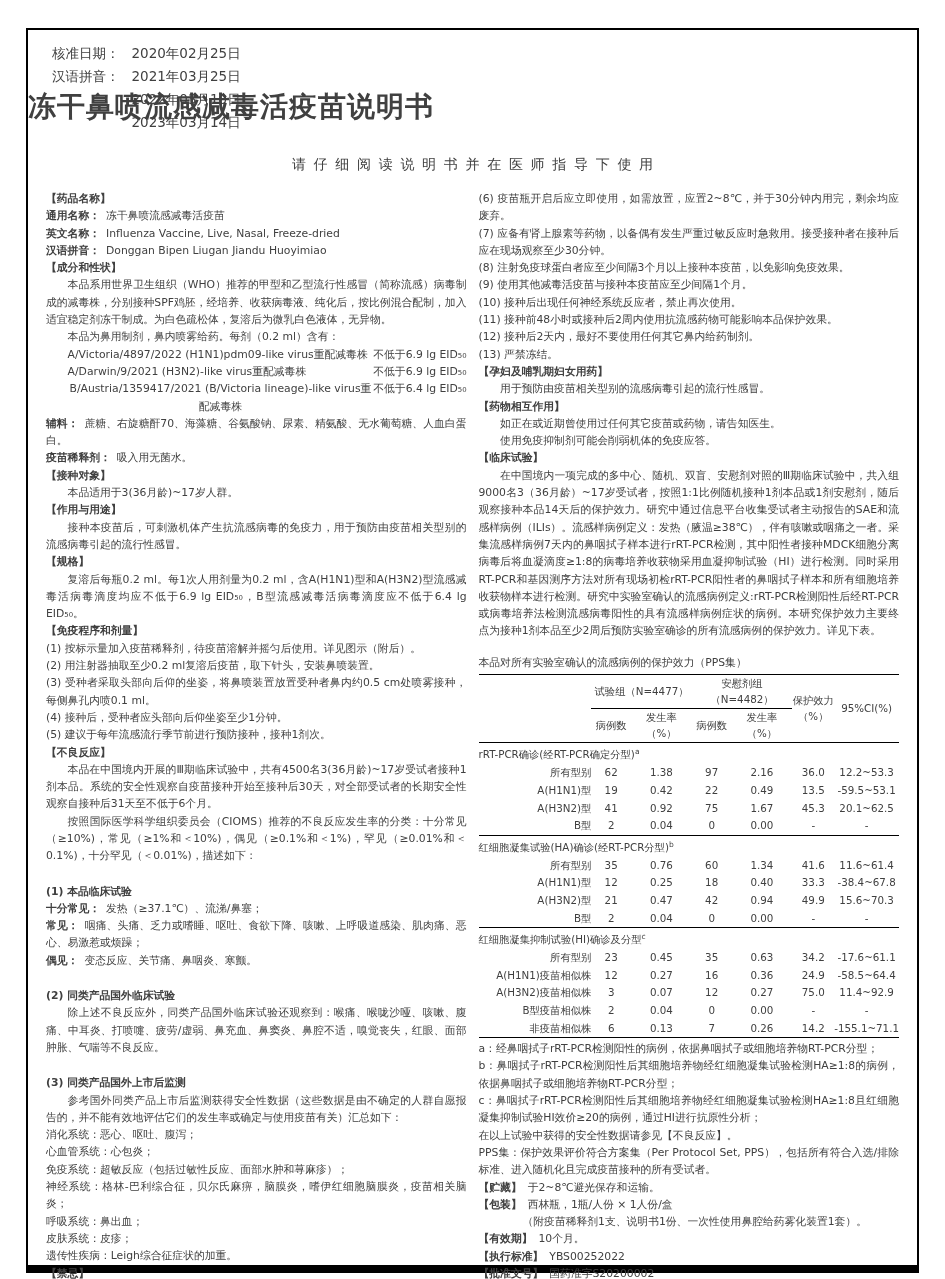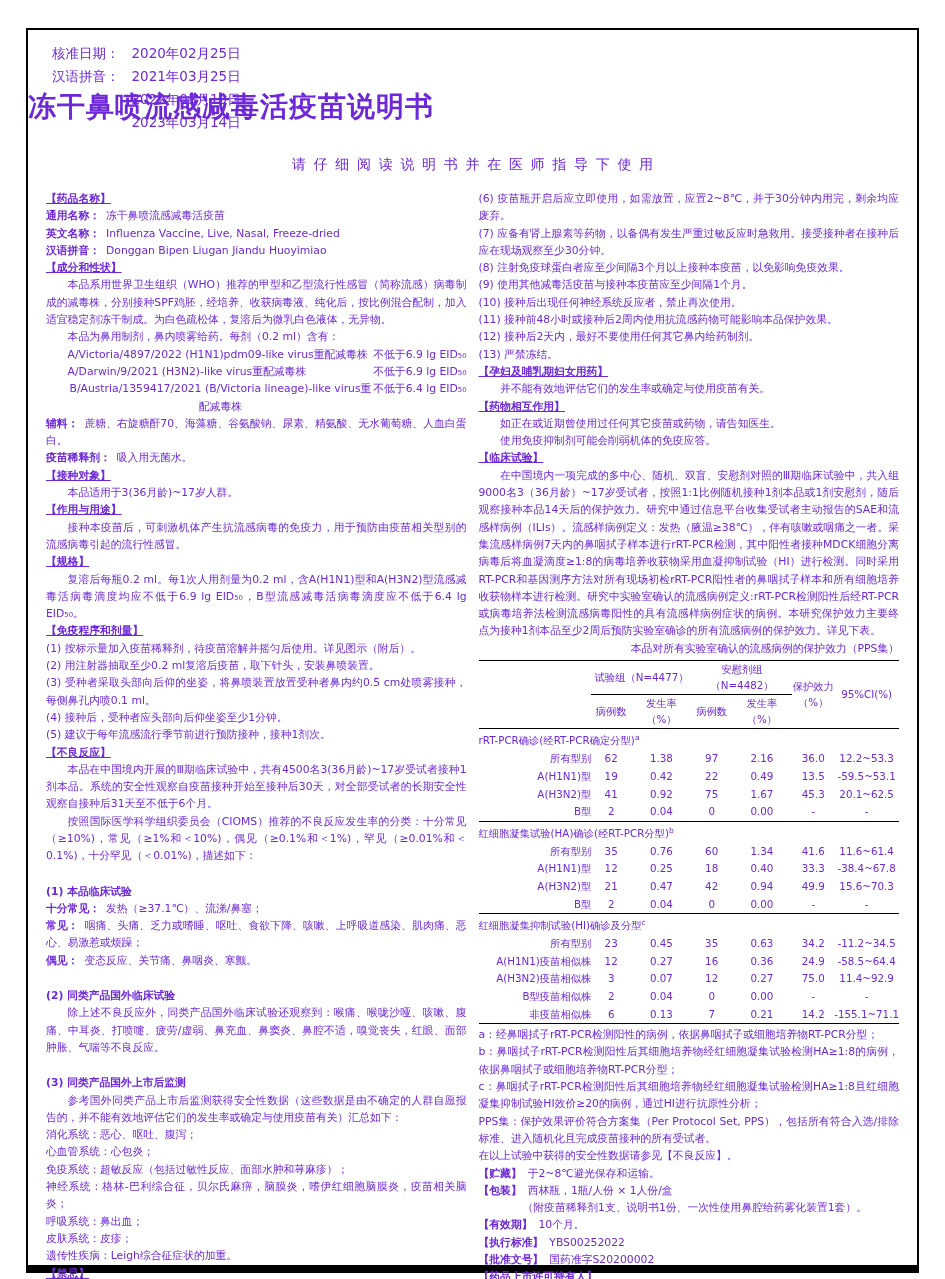--- a/index.html
+++ b/index.html
@@ -1,34 +1,34 @@
 <!DOCTYPE html>
 <html><head>
 <meta charset="utf-8">
 <style>
   html,body{margin:0;padding:0;background:#fff;}
   .page{position:relative;width:945px;height:1279px;background:#fff;overflow:hidden;
-        font-family:"DejaVu Sans","Liberation Sans",sans-serif;color:#6d28d9;}
+        font-family:"DejaVu Sans","Liberation Sans",sans-serif;color:#404040;}
   .frame{position:absolute;left:26px;top:28px;right:26px;bottom:6px;
          border:2px solid #000;border-bottom-width:8px;}
   .dates{position:absolute;top:12px;left:24px;display:grid;
          grid-template-columns:max-content max-content;column-gap:12px;
          font-size:13.5px;line-height:23px;}
   .title{position:absolute;top:58px;left:0;right:0;text-align:left;
          font-size:28px;font-weight:bold;letter-spacing:1px;}
   .subtitle{position:absolute;top:110px;left:0;right:0;text-align:center;
             font-size:14px;letter-spacing:0.55em;text-indent:0.55em;margin-top:16px;}
   .columns{position:absolute;top:160px;left:18px;right:18px;bottom:2px;
            display:flex;gap:12px;}
   .col{flex:1 1 0;min-width:0;font-size:10.8px;line-height:17.3px;text-align:justify;}
-  .bh{font-weight:bold;text-decoration:underline;}
+  .bh{font-weight:bold;}
   .bb{font-weight:bold;margin-top:18px;}
   .ind{text-indent:2em;}
   .hang{padding-left:44px;}
-  .bcenter{text-align:right;margin-top:0;}
+  .bcenter{text-align:left;margin-top:14px;}
   .kvl{margin-right:6px;}
   .strain{display:flex;justify-content:space-between;padding-left:2em;text-align:center;}
   .strain .titer{white-space:nowrap;}
   .tbl{width:100%;border-collapse:collapse;border-top:1.5px solid #000;
        border-bottom:1.5px solid #000;margin:3px 0 2px 0;font-size:10.3px;}
   .tbl th,.tbl td{font-weight:normal;padding:1px 0;line-height:15.6px;text-align:center;}
   .tbl thead th.grp{border-bottom:1px solid #000;}
   .tbl thead tr.subrow th{border-bottom:1px solid #000;}
   .tbl thead th.rspan{border-bottom:1px solid #000;}
   .tbl td.rowlabel{text-align:right;}
@@ -118,21 +118,21 @@
         <div id="right-top">
             <div class="bp">(6) 疫苗瓶开启后应立即使用，如需放置，应置2~8℃，并于30分钟内用完，剩余均应废弃。</div>
             <div class="bp">(7) 应备有肾上腺素等药物，以备偶有发生严重过敏反应时急救用。接受接种者在接种后应在现场观察至少30分钟。</div>
             <div class="bp">(8) 注射免疫球蛋白者应至少间隔3个月以上接种本疫苗，以免影响免疫效果。</div>
             <div class="bp">(9) 使用其他减毒活疫苗与接种本疫苗应至少间隔1个月。</div>
             <div class="bp">(10) 接种后出现任何神经系统反应者，禁止再次使用。</div>
             <div class="bp">(11) 接种前48小时或接种后2周内使用抗流感药物可能影响本品保护效果。</div>
             <div class="bp">(12) 接种后2天内，最好不要使用任何其它鼻内给药制剂。</div>
             <div class="bp">(13) 严禁冻结。</div>
             <div class="bh">【孕妇及哺乳期妇女用药】</div>
-            <div class="bp ind">并不能有效地评估它们的发生率或确定与使用疫苗有关。</div>
+            <div class="bp ind">用于预防由疫苗相关型别的流感病毒引起的流行性感冒。</div>
             <div class="bh">【药物相互作用】</div>
             <div class="bp ind">如正在或近期曾使用过任何其它疫苗或药物，请告知医生。</div>
             <div class="bp ind">使用免疫抑制剂可能会削弱机体的免疫应答。</div>
             <div class="bh">【临床试验】</div>
             <div class="bp ind">在中国境内一项完成的多中心、随机、双盲、安慰剂对照的Ⅲ期临床试验中，共入组9000名3（36月龄）~17岁受试者，按照1:1比例随机接种1剂本品或1剂安慰剂，随后观察接种本品14天后的保护效力。研究中通过信息平台收集受试者主动报告的SAE和流感样病例（ILIs）。流感样病例定义：发热（腋温≥38℃），伴有咳嗽或咽痛之一者。采集流感样病例7天内的鼻咽拭子样本进行rRT-PCR检测，其中阳性者接种MDCK细胞分离病毒后将血凝滴度≥1:8的病毒培养收获物采用血凝抑制试验（HI）进行检测。同时采用RT-PCR和基因测序方法对所有现场初检rRT-PCR阳性者的鼻咽拭子样本和所有细胞培养收获物样本进行检测。研究中实验室确认的流感病例定义:rRT-PCR检测阳性后经RT-PCR或病毒培养法检测流感病毒阳性的具有流感样病例症状的病例。本研究保护效力主要终点为接种1剂本品至少2周后预防实验室确诊的所有流感病例的保护效力。详见下表。</div>
             <div class="bp bcenter">本品对所有实验室确认的流感病例的保护效力（PPS集）</div>
           </div>
         <div id="table-mount">
             <table class="tbl">
               <colgroup>
@@ -241,21 +241,21 @@
                 <tr class="glabel">
                   <td colspan="7">红细胞凝集抑制试验(HI)确诊及分型<sup>c</sup></td>
                 </tr>
                 <tr>
                   <td class="rowlabel">所有型别</td>
                   <td>23</td>
                   <td>0.45</td>
                   <td>35</td>
                   <td>0.63</td>
                   <td>34.2</td>
-                  <td>-11.2~34.5</td>
+                  <td>-17.6~61.1</td>
                 </tr>
                 <tr>
                   <td class="rowlabel">A(H1N1)疫苗相似株</td>
                   <td>12</td>
                   <td>0.27</td>
                   <td>16</td>
                   <td>0.36</td>
                   <td>24.9</td>
                   <td>-58.5~64.4</td>
                 </tr>
@@ -275,33 +275,33 @@
                   <td>0</td>
                   <td>0.00</td>
                   <td>-</td>
                   <td>-</td>
                 </tr>
                 <tr>
                   <td class="rowlabel">非疫苗相似株</td>
                   <td>6</td>
                   <td>0.13</td>
                   <td>7</td>
-                  <td>0.21</td>
+                  <td>0.26</td>
                   <td>14.2</td>
                   <td>-155.1~71.1</td>
                 </tr>
               </tbody>
             </table>
           </div>
         <div id="right-bottom">
             <div class="bp">a：经鼻咽拭子rRT-PCR检测阳性的病例，依据鼻咽拭子或细胞培养物RT-PCR分型；</div>
             <div class="bp">b：鼻咽拭子rRT-PCR检测阳性后其细胞培养物经红细胞凝集试验检测HA≥1:8的病例，依据鼻咽拭子或细胞培养物RT-PCR分型；</div>
             <div class="bp">c：鼻咽拭子rRT-PCR检测阳性后其细胞培养物经红细胞凝集试验检测HA≥1:8且红细胞凝集抑制试验HI效价≥20的病例，通过HI进行抗原性分析；</div>
+            <div class="bp">在以上试验中获得的安全性数据请参见【不良反应】。</div>
             <div class="bp">PPS集：保护效果评价符合方案集（Per Protocol Set, PPS），包括所有符合入选/排除标准、进入随机化且完成疫苗接种的所有受试者。</div>
-            <div class="bp">在以上试验中获得的安全性数据请参见【不良反应】。</div>
             <div class="bp"><b class="kvl">【贮藏】</b><span>于2~8℃避光保存和运输。</span></div>
             <div class="bp"><b class="kvl">【包装】</b><span>西林瓶，1瓶/人份 × 1人份/盒</span></div>
             <div class="bp hang">（附疫苗稀释剂1支、说明书1份、一次性使用鼻腔给药雾化装置1套）。</div>
             <div class="bp"><b class="kvl">【有效期】</b><span>10个月。</span></div>
             <div class="bp"><b class="kvl">【执行标准】</b><span>YBS00252022</span></div>
             <div class="bp"><b class="kvl">【批准文号】</b><span>国药准字S20200002</span></div>
             <div class="bh">【药品上市许可持有人】</div>
           </div>
       </div>
     </div>

